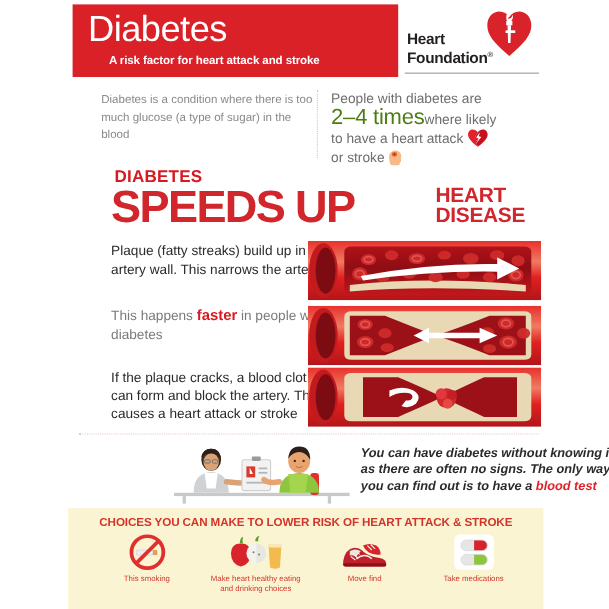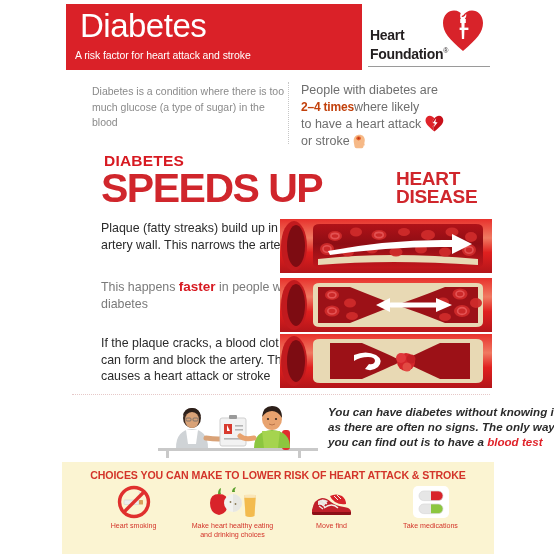--- a/index.html
+++ b/index.html
@@ -13,22 +13,22 @@
 
   
   .header{position:absolute;left:66px;top:4px;width:426px;height:66px;}
   .header-red{position:absolute;left:0;top:0;width:296px;height:66px;background:#da2128;}
   .header-title{
     position:absolute;left:14px;top:2px;
     color:#fff;font-size:33px;font-weight:400;letter-spacing:-0.5px;
     line-height:40px;
   }
   .header-sub{
-    position:absolute;left:9px;top:45px;
-    color:#fff;font-size:10.5px;font-weight:normal;letter-spacing:-0.1px;
+    position:absolute;left:33px;top:45px;
+    color:#fff;font-size:10.5px;font-weight:bold;letter-spacing:-0.1px;
   }
   .logo-wrap{position:absolute;left:302px;top:0;width:124px;height:66px;background:#fff;}
   .logo-text{
     position:absolute;left:2px;top:24px;
     color:#231f20;font-size:14px;font-weight:bold;line-height:15px;letter-spacing:-0.3px;
   }
   .logo-reg{font-size:7px;vertical-align:super;font-weight:normal;}
   .logo-mark{position:absolute;left:74px;top:4px;width:42px;height:44px;}
   .logo-rule{position:absolute;left:302px;top:62px;width:122px;height:1px;background:#9a9a9a;}
 
@@ -39,21 +39,21 @@
     color:#8a8a8a;font-size:10.5px;line-height:15.5px;
   }
   .intro-divider{
     position:absolute;left:206px;top:0px;width:0;height:62px;
     border-left:1px dotted #c7c7c7;
   }
   .intro-right{
     position:absolute;left:219px;top:0px;width:208px;
     color:#6e6e6e;font-size:12.5px;line-height:16.5px;
   }
-  .times{color:#c2410c;font-weight:bold;font-size:12px;letter-spacing:-0.2px;}
+  .times{color:#4d7c0f;font-weight:normal;font-size:20px;letter-spacing:-0.2px;}
   .inline-ico{display:inline-block;vertical-align:-4px;}
 
   
   .headline{position:absolute;left:66px;top:152px;width:426px;height:62px;}
   .hl-diabetes{
     position:absolute;left:38px;top:0px;
     color:#d71921;font-size:15.5px;font-weight:bold;letter-spacing:0.2px;
   }
   .hl-speedsup{
     position:absolute;left:35px;top:13px;
@@ -307,21 +307,21 @@
       <div class="choice">
         <div class="choice-ico">
           <svg width="34" height="34" viewBox="0 0 34 34">
             <circle cx="17" cy="17" r="14.5" fill="none" stroke="#e0302e" stroke-width="3.4"></circle>
             <rect x="7" y="15" width="15" height="4.6" rx="0.6" fill="#ededed" stroke="#cfcfcf" stroke-width="0.6"></rect>
             <rect x="22" y="15" width="4" height="4.6" rx="0.6" fill="#d9a15a"></rect>
             <path d="M20 13 Q24 10 21 6 Q26 9 23 13 Z" fill="#dcdcdc"></path>
             <line x1="6.8" y1="27.2" x2="27.2" y2="6.8" stroke="#e0302e" stroke-width="3.4"></line>
           </svg>
         </div>
-        <div class="choice-lbl">Heart smoking</div>
+        <div class="choice-lbl">This smoking</div>
       </div>
 
       <div class="choice">
         <div class="choice-ico">
           <svg width="52" height="34" viewBox="0 0 52 34">
             <path d="M3 18 Q3 9 12 9 Q21 9 21 18 Q21 28 12 30 Q3 28 3 18 Z" fill="#d8232a"></path>
             <path d="M11 9 Q11 4 14 3 Q13 7 14 9 Z" fill="#5aa02c"></path>
             <circle cx="26" cy="18" r="9" fill="#f2f2ef"></circle>
             <path d="M26 9 A9 9 0 0 1 26 27 Z" fill="#e7e7e2"></path>
             <path d="M25 7 Q25 3 29 2 Q27 5 28 7 Z" fill="#5aa02c"></path>

